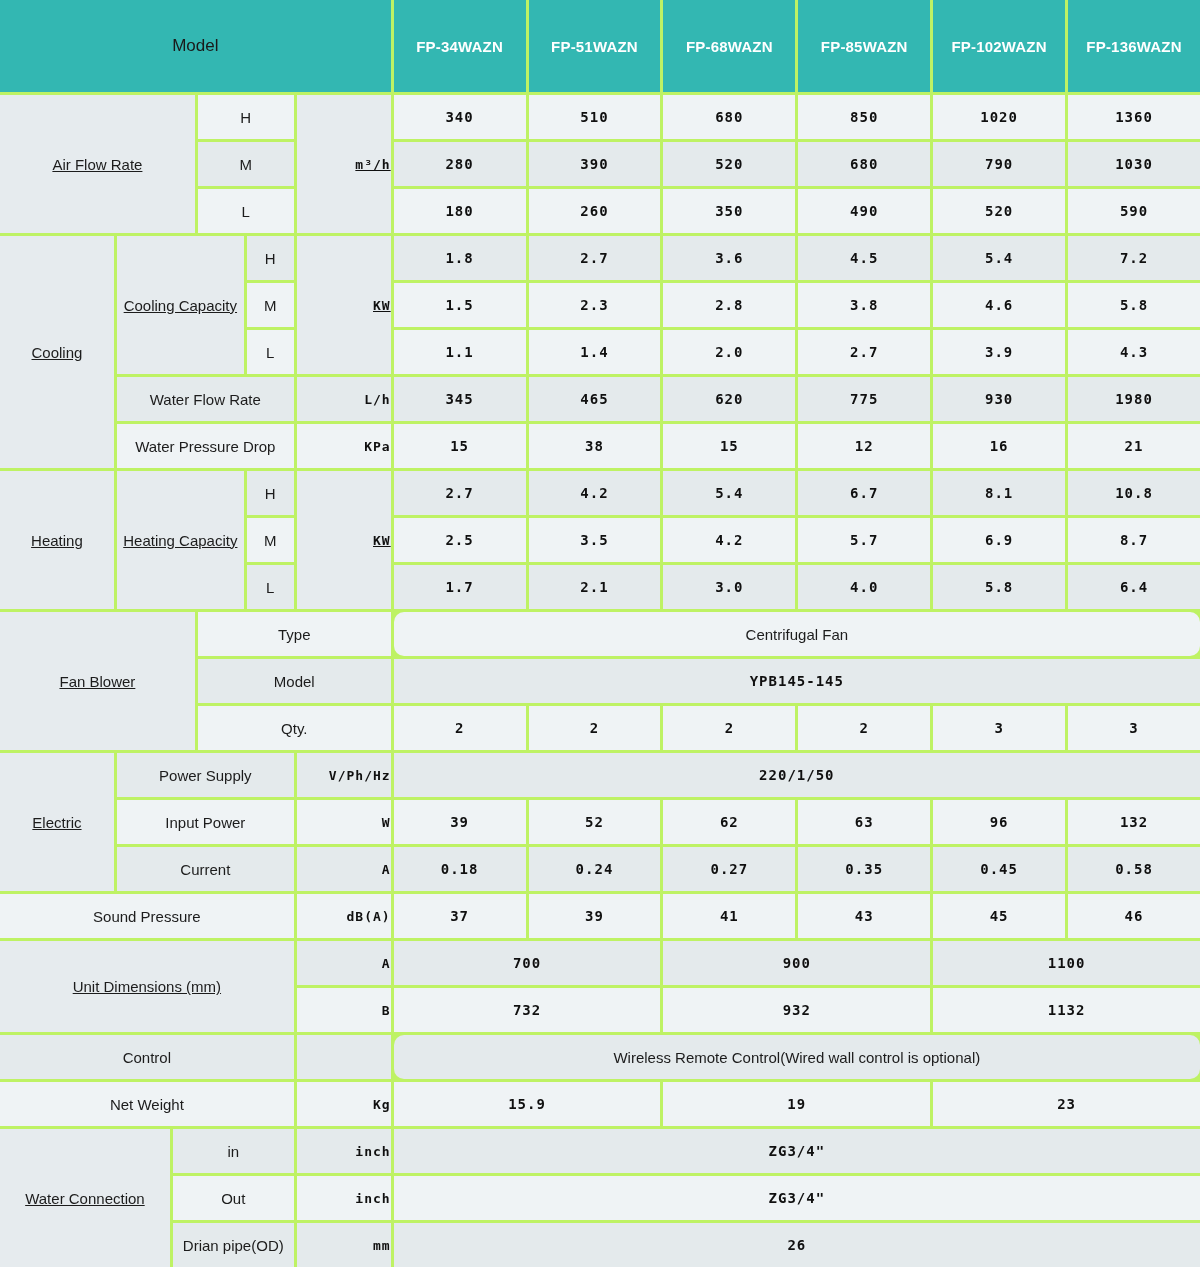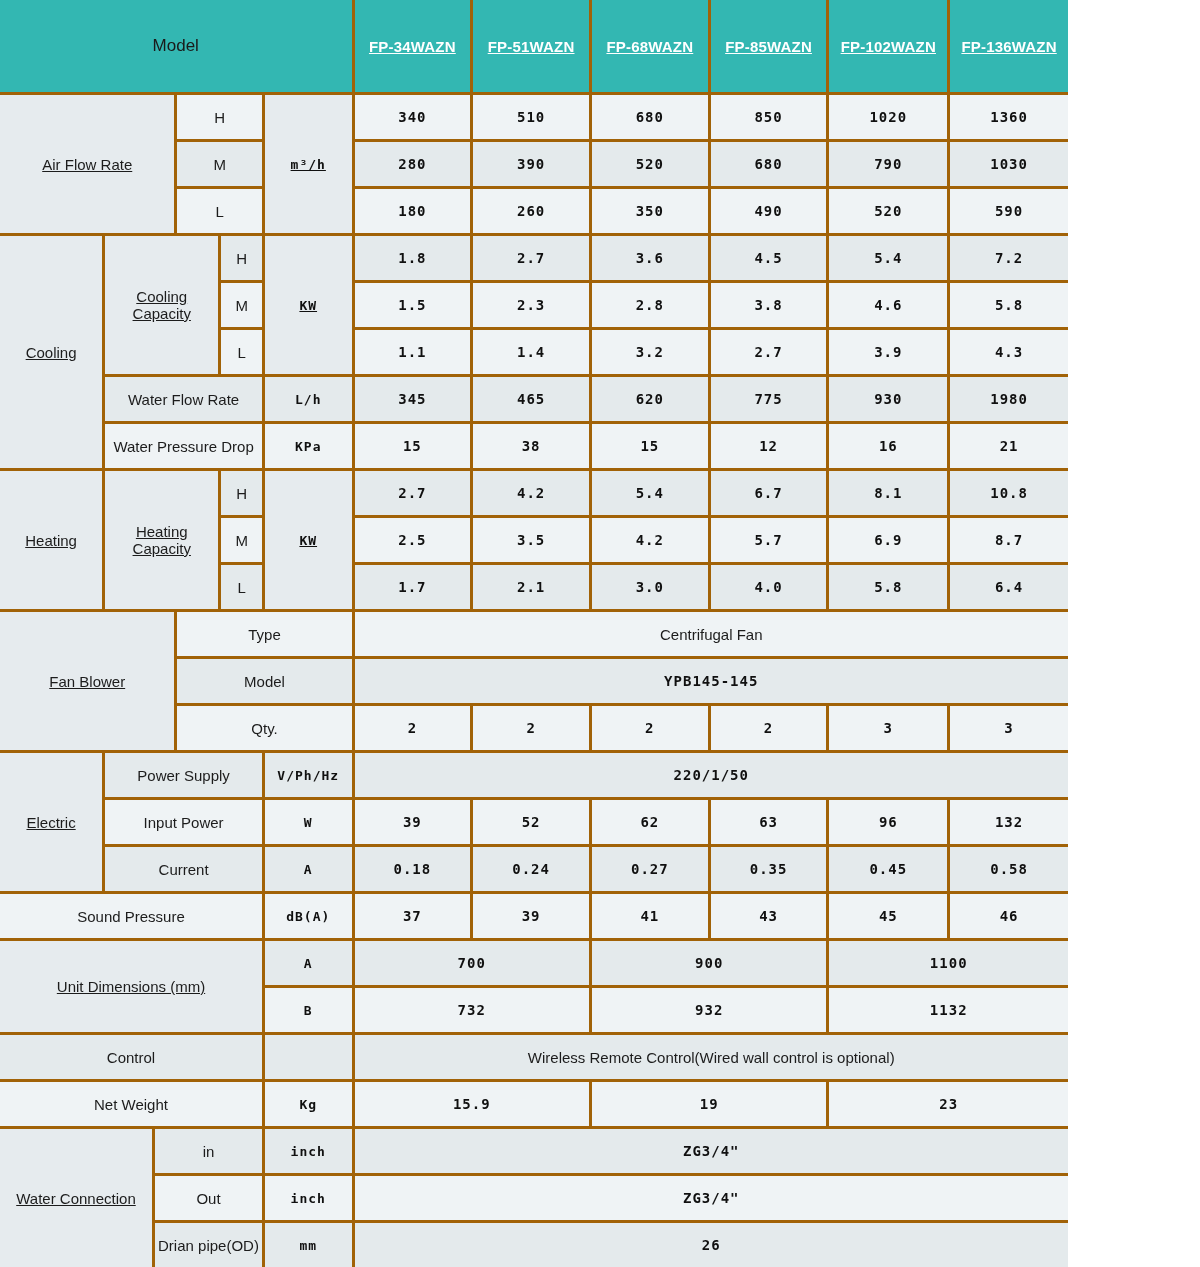--- a/index.html
+++ b/index.html
@@ -1,34 +1,34 @@
 <!DOCTYPE html>
 <html><head>
 <meta charset="utf-8">
 <style>
   html,body{margin:0;padding:0;background:#ffffff;}
-  .wrap{width:1068px;height:1267px;overflow:hidden;position:relative;background:#a16207;
+  .wrap{width:1200px;height:1267px;overflow:hidden;position:relative;background:#bef264;
         font-family:"Liberation Sans", sans-serif;}
   table{border-collapse:separate;border-spacing:3px;table-layout:fixed;margin:-3px;}
   td{text-align:center;vertical-align:middle;padding:0;color:#161616;}
   thead tr{height:92px;}
   tbody tr{height:44px;}
   
   .hd{background:#33b7b2;}
   .modelcap{font-size:17px;color:#1a1a1a;}
-  .mod{color:#ffffff;font-weight:bold;font-size:15px;letter-spacing:0.2px;text-decoration:underline;}
+  .mod{color:#ffffff;font-weight:bold;font-size:15px;letter-spacing:0.2px;}
   
   .L{background:#eff3f5;}
   .D{background:#e4eaec;}
   .sec{background:#e6ebee;text-decoration:underline;}
   
   .lab{font-size:15px;color:#1c1c1c;}
   .val{font-family:"DejaVu Sans Mono", monospace;font-weight:bold;font-size:14px;letter-spacing:1px;color:#101010;}
-  .unit{font-family:"DejaVu Sans Mono", monospace;font-weight:bold;font-size:13px;letter-spacing:1px;color:#101010;}
-  .txt{font-size:15px;color:#1c1c1c;}
+  .unit{font-family:"DejaVu Sans Mono", monospace;font-weight:bold;font-size:13px;letter-spacing:1px;color:#101010;text-align:right;}
+  .txt{font-size:15px;color:#1c1c1c;border-radius:10px;}
 </style>
 </head>
 <body>
 
 <div class="wrap">
 <table>
 <colgroup>
   <col style="width:114px">
         <col style="width:53px">
         <col style="width:22px">
@@ -103,21 +103,21 @@
   <td class="L val">2.3</td>
   <td class="L val">2.8</td>
   <td class="L val">3.8</td>
   <td class="L val">4.6</td>
   <td class="L val">5.8</td>
 </tr>
 <tr>
   <td class="L lab">L</td>
   <td class="L val">1.1</td>
   <td class="L val">1.4</td>
-  <td class="L val">3.2</td>
+  <td class="L val">2.0</td>
   <td class="L val">2.7</td>
   <td class="L val">3.9</td>
   <td class="L val">4.3</td>
 </tr>
 <tr>
   <td class="D lab" colspan="4">Water Flow Rate</td>
   <td class="D unit">L/h</td>
   <td class="D val">345</td>
   <td class="D val">465</td>
   <td class="D val">620</td>

